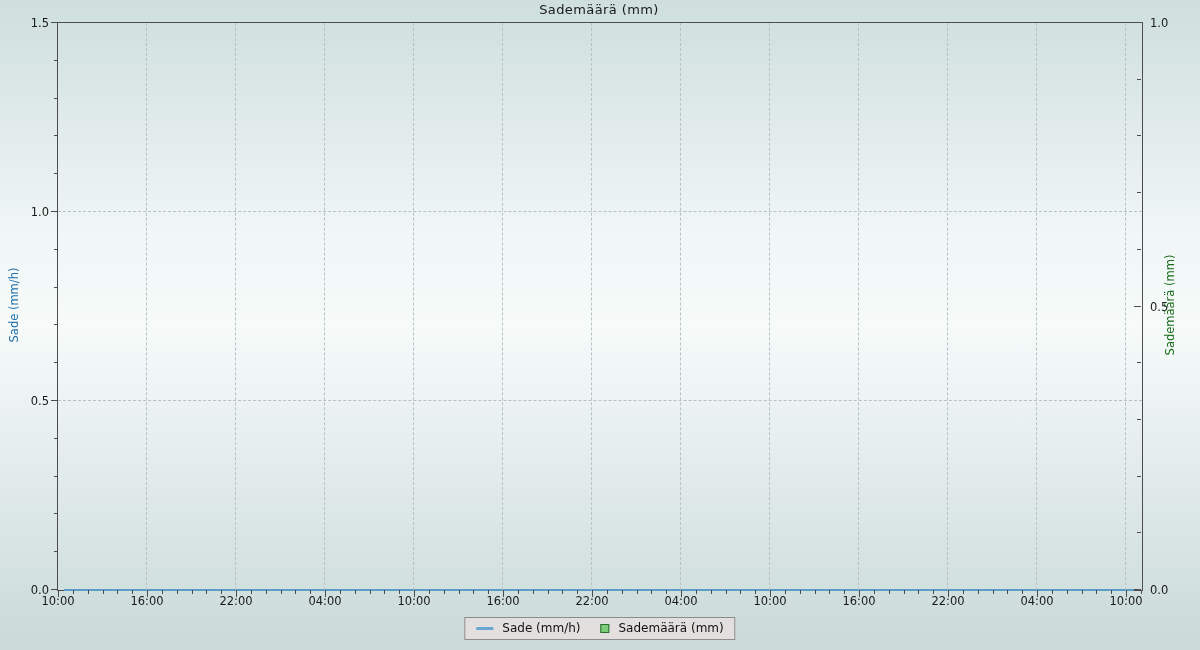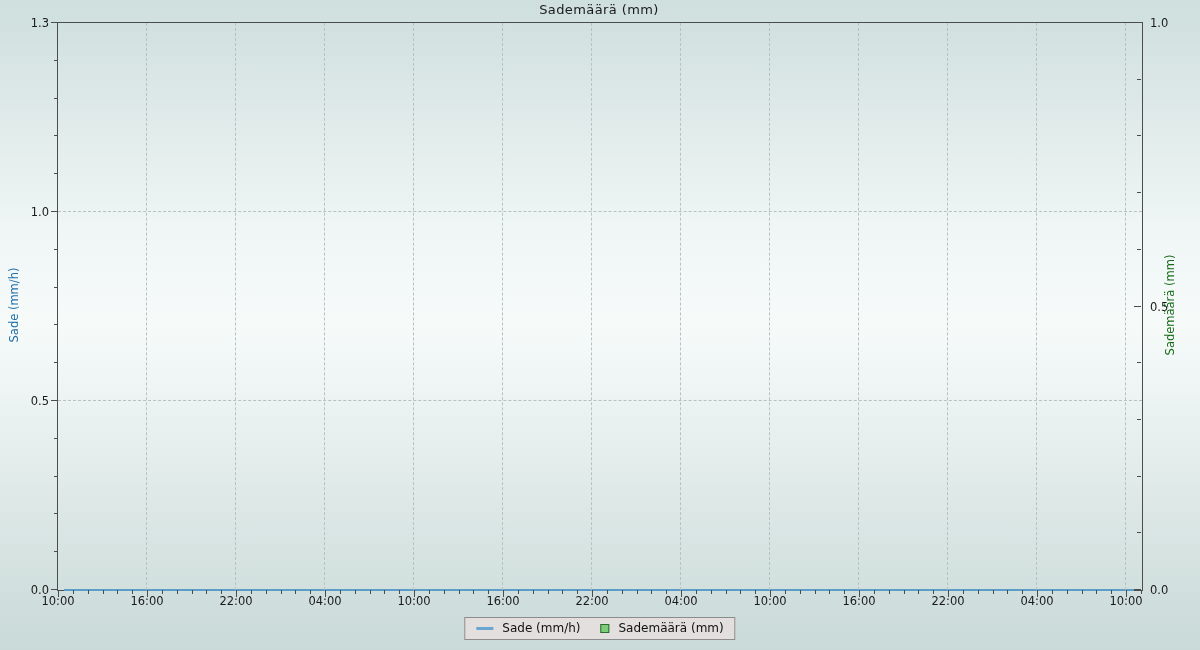--- a/index.html
+++ b/index.html
@@ -168,21 +168,21 @@
     <div class="ltick" style="bottom: 264.6px; width: 4px;"></div>
     <div class="ltick" style="bottom: 302.4px; width: 4px;"></div>
     <div class="ltick" style="bottom: 340.2px; width: 4px;"></div>
     <div class="ltick" style="bottom: 378px; width: 7px;"></div>
     <div class="ylab-left" style="top: 189px;">1.0</div>
     <div class="ltick" style="bottom: 415.8px; width: 4px;"></div>
     <div class="ltick" style="bottom: 453.6px; width: 4px;"></div>
     <div class="ltick" style="bottom: 491.4px; width: 4px;"></div>
     <div class="ltick" style="bottom: 529.2px; width: 4px;"></div>
     <div class="ltick" style="bottom: 567px; width: 7px;"></div>
-    <div class="ylab-left" style="top: 0px;">1.3</div>
+    <div class="ylab-left" style="top: 0px;">1.5</div>
     <div class="rtick" style="bottom: 0px; width: 7px;"></div>
     <div class="ylab-right" style="top: 567px;">0.0</div>
     <div class="rtick" style="bottom: 56.7px; width: 4px;"></div>
     <div class="rtick" style="bottom: 113.4px; width: 4px;"></div>
     <div class="rtick" style="bottom: 170.1px; width: 4px;"></div>
     <div class="rtick" style="bottom: 226.8px; width: 4px;"></div>
     <div class="rtick" style="bottom: 283.5px; width: 7px;"></div>
     <div class="ylab-right" style="top: 283.5px;">0.5</div>
     <div class="rtick" style="bottom: 340.2px; width: 4px;"></div>
     <div class="rtick" style="bottom: 396.9px; width: 4px;"></div>

